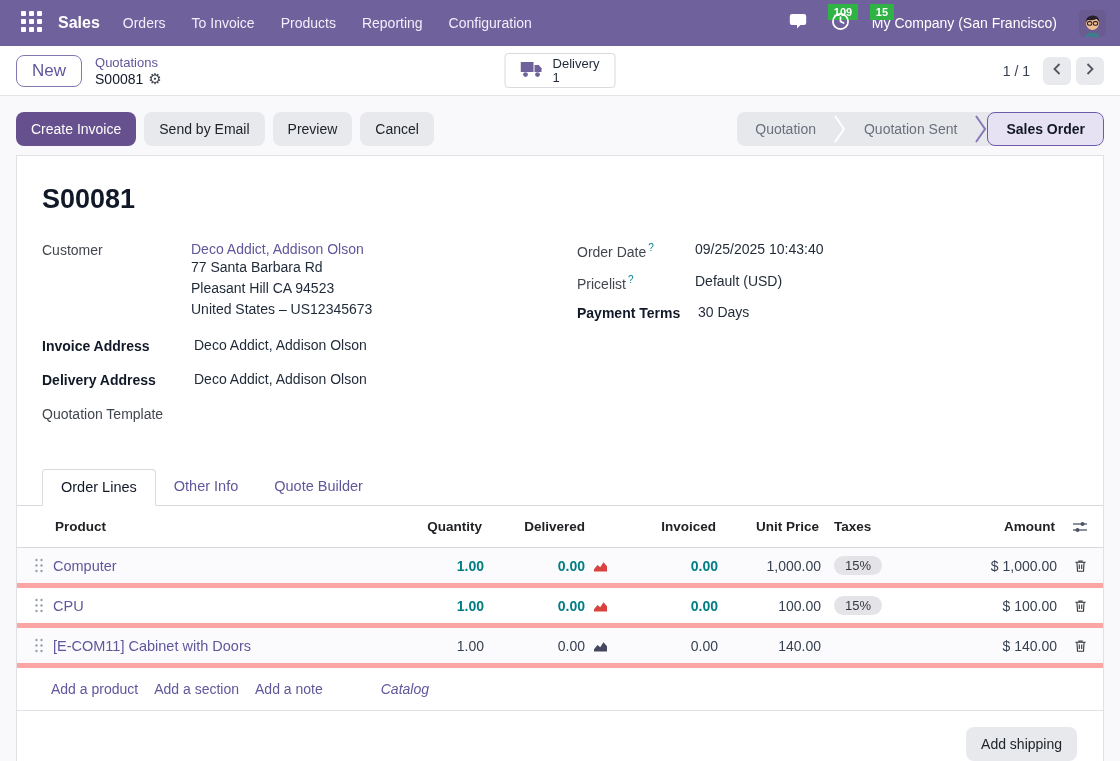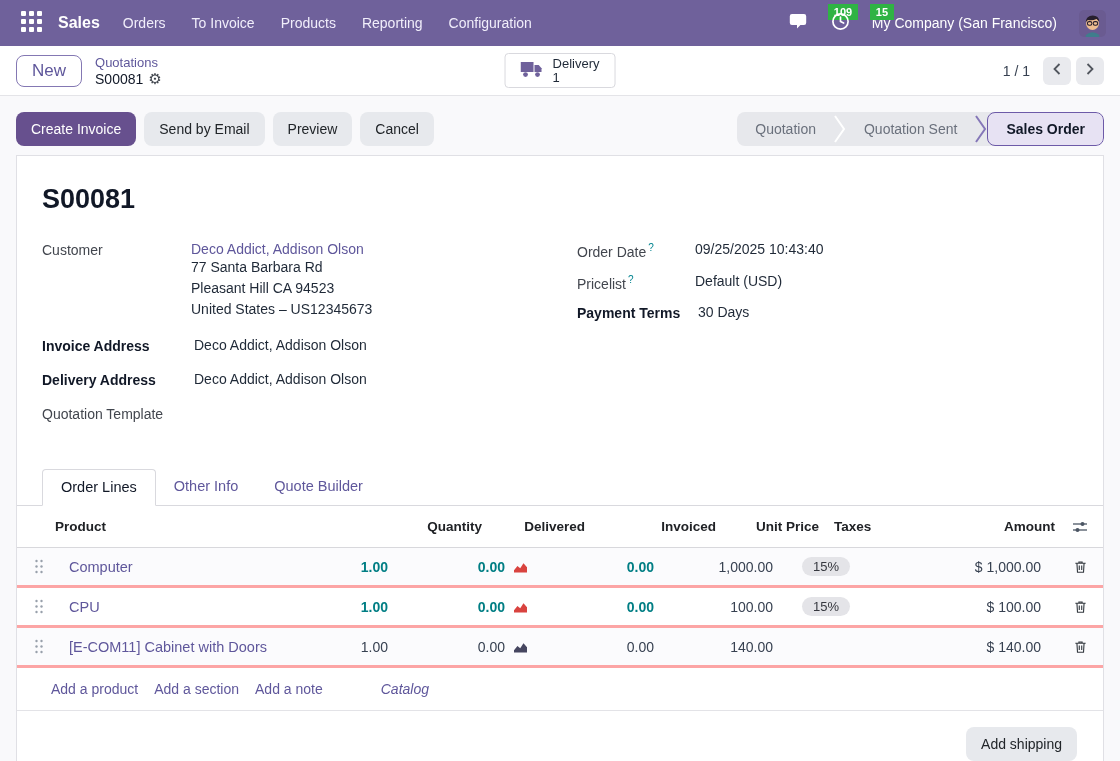--- a/index.html
+++ b/index.html
@@ -78,21 +78,21 @@
     border-radius:4px 4px 0 0;color:#111827;}
 
   
   .grid-row{display:grid;grid-template-columns:36px 1fr 90px 128px 106px 103px 86px 150px 46px;align-items:center;}
   .thead{height:42px;border-bottom:1px solid #d8d8dc;color:#202226;font-size:13.5px;font-weight:700;}
   .th{padding:0 2px;}
   .th.right,.td.num{text-align:right;}
   .th.delivered,.td.delivered-wrap{padding-right:27px;position:relative;text-align:right;}
   .th.taxes,.td.taxes{text-align:left;padding-left:13px;}
   .th.opts{display:flex;justify-content:center;}
-  .tr{height:40px;border-bottom:3px solid #fca5a5;font-size:14px;color:#374151;gap:16px;}
+  .tr{height:40px;border-bottom:5px solid #fca5a5;font-size:14px;color:#374151;}
   .o-rows .tr:nth-child(odd){background:#fbfbfd;}
   .td.handle{display:flex;justify-content:flex-end;padding-right:9px;}
   .td.product a{color:var(--link);text-decoration:none;font-size:14.5px;}
   .teal{color:var(--highlight_teal);font-weight:700;}
   .chart-icon{position:absolute;right:4px;top:50%;transform:translateY(-50%);display:flex;}
   .chart-icon svg{fill:var(--chart_dark);}
   .chart-icon.red svg{fill:var(--chart_red);}
   .tax-badge{display:inline-block;background:#e4e4e8;color:#36383f;font-size:13px;
     padding:2px 11px;border-radius:11px;}
   .tax-badge:empty{display:none;}

